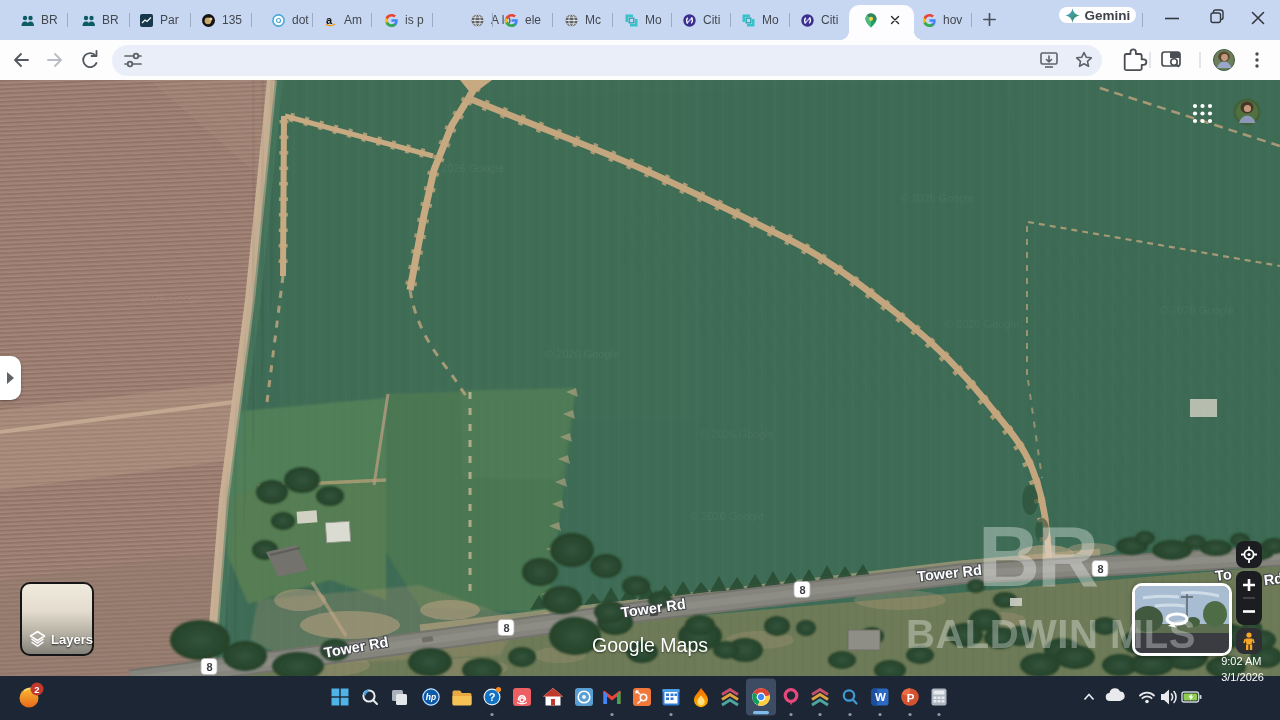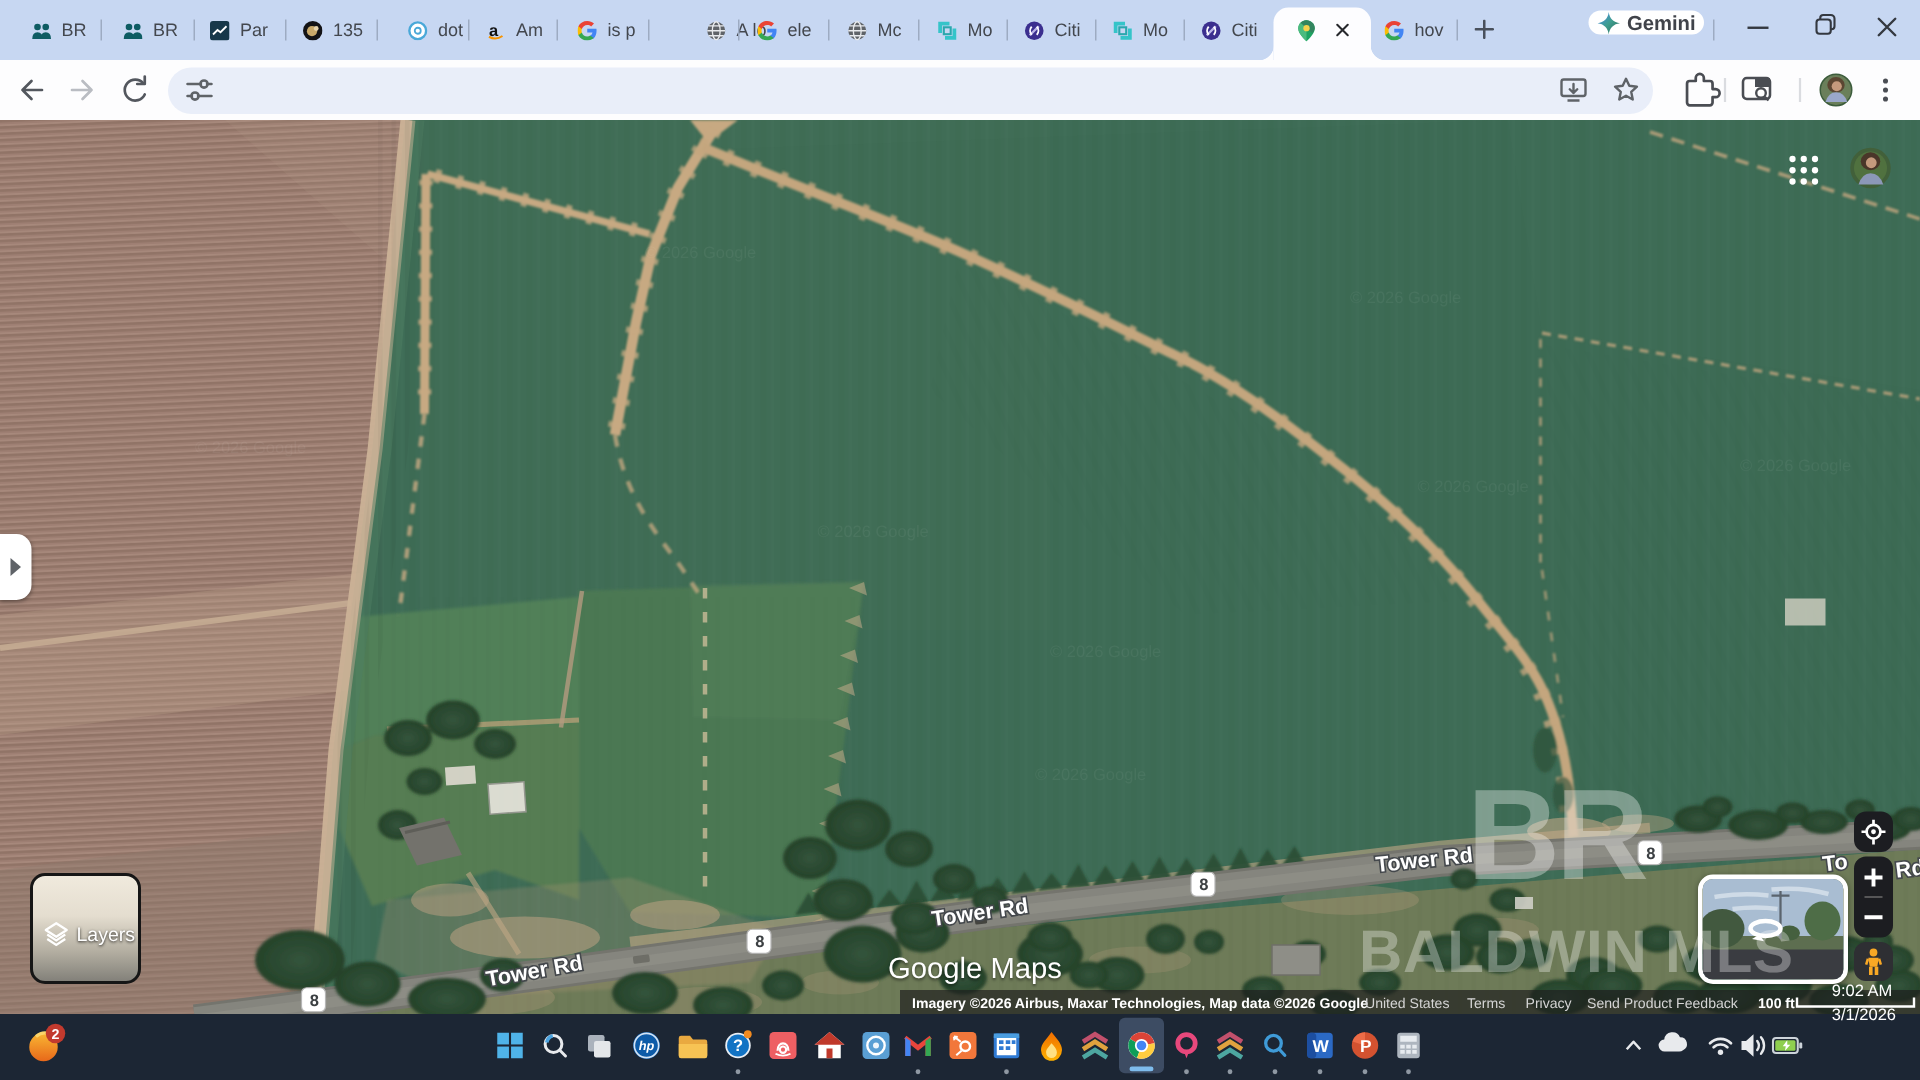--- a/index.html
+++ b/index.html
@@ -14,21 +14,21 @@
 #activetab:after { right:-10px; background:radial-gradient(circle at 10px 0, transparent 10px, #fdfdff 10.5px); }
 #gembtn { position:absolute; left:1059px; top:7px; width:77px; height:16px; background:#fff; border-radius:14px; display:flex; align-items:center; justify-content:center; }
 #gembtn span { font-size:13.5px; color:#40434a; font-weight:bold; margin-left:5px; }
 #navbar { position:absolute; left:0; top:40px; width:1280px; height:40px; background:#fdfdfe; }
 #urlpill { position:absolute; left:112px; top:45px; width:990px; height:31px; background:#e9eef9; border-radius:16px; }
 #urltext { position:absolute; left:146px; top:52px; font-size:12.9px; color:#26282c; letter-spacing:0.1px; white-space:nowrap; z-index:3; }
 #map { position:absolute; left:0; top:80px; width:1044px; height:596px; }
 #handle { position:absolute; left:0; top:356px; width:21px; height:44px; background:#fff; border-radius:0 10px 10px 0; box-shadow:0 1px 3px rgba(0,0,0,.35); z-index:5; }
 #handle:after { content:""; position:absolute; left:7px; top:16px; border-left:7px solid #5f6368; border-top:6px solid transparent; border-bottom:6px solid transparent; }
 #layers { position:absolute; left:20px; top:582px; width:74px; height:74px; border:2px solid #161616; border-radius:10px; background:linear-gradient(180deg,#f0eadd 0%,#e4ddcf 38%,#b3aea1 72%,#83817a 100%); z-index:5; }
-#layers .lbl { position:absolute; left:7px; bottom:23px; color:#fff; font-size:13px; font-weight:normal; text-shadow:0 1px 2px rgba(0,0,0,.85); display:flex; align-items:center; }
+#layers .lbl { position:absolute; left:7px; bottom:7px; color:#fff; font-size:13px; font-weight:bold; text-shadow:0 1px 2px rgba(0,0,0,.85); display:flex; align-items:flex-end; }
 .darkbtn { position:absolute; background:#1c1d21; border-radius:8px; z-index:5; }
 #svthumb { position:absolute; left:1132px; top:583px; width:100px; height:73px; border:3px solid #fff; border-radius:10px; box-shadow:0 1px 4px rgba(0,0,0,.4); z-index:5; overflow:hidden; }
 #attrib { position:absolute; left:600px; top:660px; width:680px; height:16px; background:rgba(30,30,30,.68); z-index:6; }
 #attrib span { position:absolute; top:3px; font-size:9.4px; white-space:nowrap; }
 #taskbar { position:absolute; left:0; top:676px; width:1280px; height:44px; background:#1c2634; }
 #clock { position:absolute; right:16px; top:654px; color:#fff; font-size:11px; text-align:left; line-height:15.5px; z-index:9; }
 </style></head><body>
 <div id="stage">
 <div id="tabstrip">
 <div class="tab" style="left:21px">
@@ -522,31 +522,20 @@
           <circle cx="13" cy="7" r="2.6"></circle>
           <path d="M9.5 10.5 h7 l-1 6 h-5 z"></path>
           <path d="M10 16.5 h2.4 v5.5 h-2.4 z M13.8 16.5 h2.4 v5.5 h-2.4 z"></path>
           <path d="M8.5 10.8 l-1.2 4 1.6 0.5 1.2 -3.6 z M17.5 10.8 l1.2 4 -1.6 0.5 -1.2 -3.6 z"></path>
         </g>
       </svg></div>
 <svg width="420" height="200" viewBox="0 0 420 200" style="position:absolute;left:890px;top:490px;z-index:7;pointer-events:none">
       <text x="88" y="96" font-size="86" font-weight="bold" fill="rgba(255,255,255,0.34)" font-family="Liberation Sans" letter-spacing="-3">BR</text>
       <text x="16" y="158" font-size="40" font-weight="bold" fill="rgba(255,255,255,0.32)" font-family="Liberation Sans" letter-spacing="0.5">BALDWIN MLS</text>
     </svg>
-<div id="attrib">
-<span style="left:8px;color:#fff;font-weight:bold">Imagery ©2026 Airbus, Maxar Technologies, Map data ©2026 Google</span>
-<span style="left:310px;color:#d5d5d5">United States</span>
-<span style="left:378px;color:#d5d5d5">Terms</span>
-<span style="left:417px;color:#d5d5d5">Privacy</span>
-<span style="left:458px;color:#d5d5d5">Send Product Feedback</span>
-<span style="left:572px;color:#fff;font-weight:bold">100 ft</span>
-<svg width="86" height="16" viewBox="0 0 86 16" style="position:absolute;left:596px;top:0">
-        <path d="M2 5 v6 h78 v-6" fill="none" stroke="#fff" stroke-width="1.6"></path>
-      </svg>
-</div>
 <div id="taskbar"></div>
 <svg width="1280" height="44" viewBox="0 0 1280 44" style="position:absolute;left:0;top:676px;z-index:8">
       <defs>
 <linearGradient id="oro" x1="0" y1="0" x2="0" y2="1">
           <stop offset="0" stop-color="#f9b733"></stop>
           <stop offset="1" stop-color="#e8681a"></stop>
         </linearGradient>
 <linearGradient id="flm" x1="0" y1="0" x2="0" y2="1">
           <stop offset="0" stop-color="#ef6c00"></stop>
           <stop offset="1" stop-color="#ffb300"></stop>

